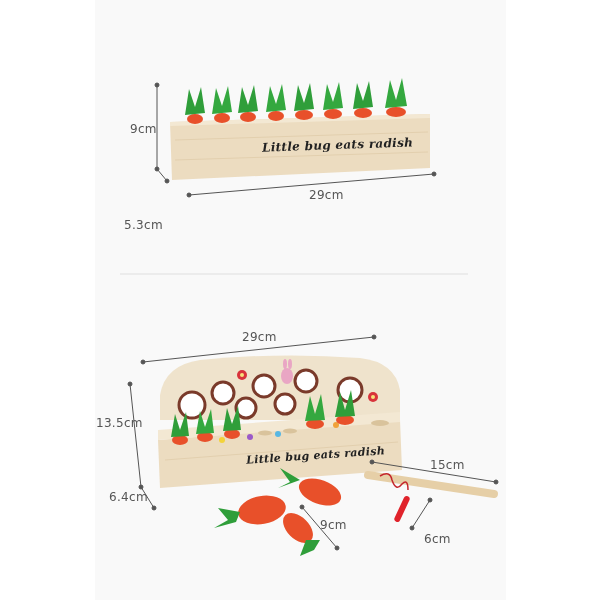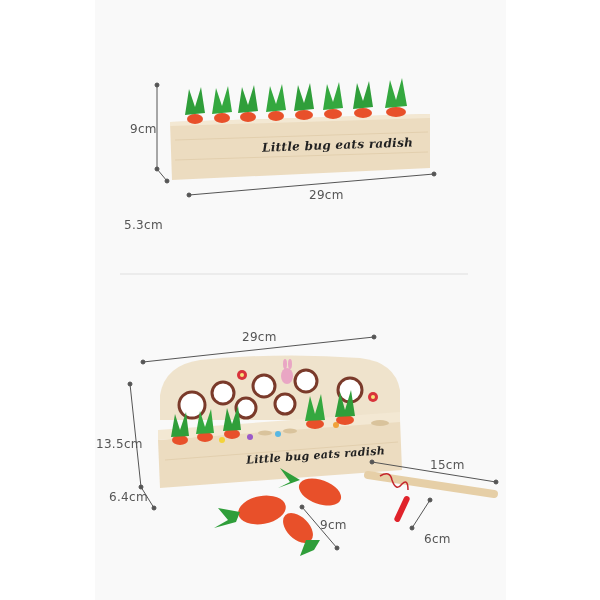--- a/index.html
+++ b/index.html
@@ -167,17 +167,17 @@
     <line x1="302" y1="507" x2="337" y2="548"></line>
       <circle cx="302" cy="507" r="2"></circle>
       <circle cx="337" cy="548" r="2"></circle>
     <line x1="430" y1="500" x2="412" y2="528"></line>
       <circle cx="430" cy="500" r="2"></circle>
       <circle cx="412" cy="528" r="2"></circle>
   </g>
 </svg>
 <div class="label script abs" style="left:246px;top:449px;font-size:11px;color:#222;transform:rotate(-4deg);">Little bug eats radish</div>
 <div class="label" style="left:242px;top:330px;">29cm</div>
-<div class="label" style="left:96px;top:437px;">13.5cm</div>
+<div class="label" style="left:96px;top:416px;">13.5cm</div>
 <div class="label" style="left:109px;top:490px;">6.4cm</div>
 <div class="label" style="left:430px;top:458px;">15cm</div>
 <div class="label" style="left:320px;top:518px;">9cm</div>
 <div class="label" style="left:424px;top:512px;margin-top:20px;">6cm</div>
 
 </body></html>

